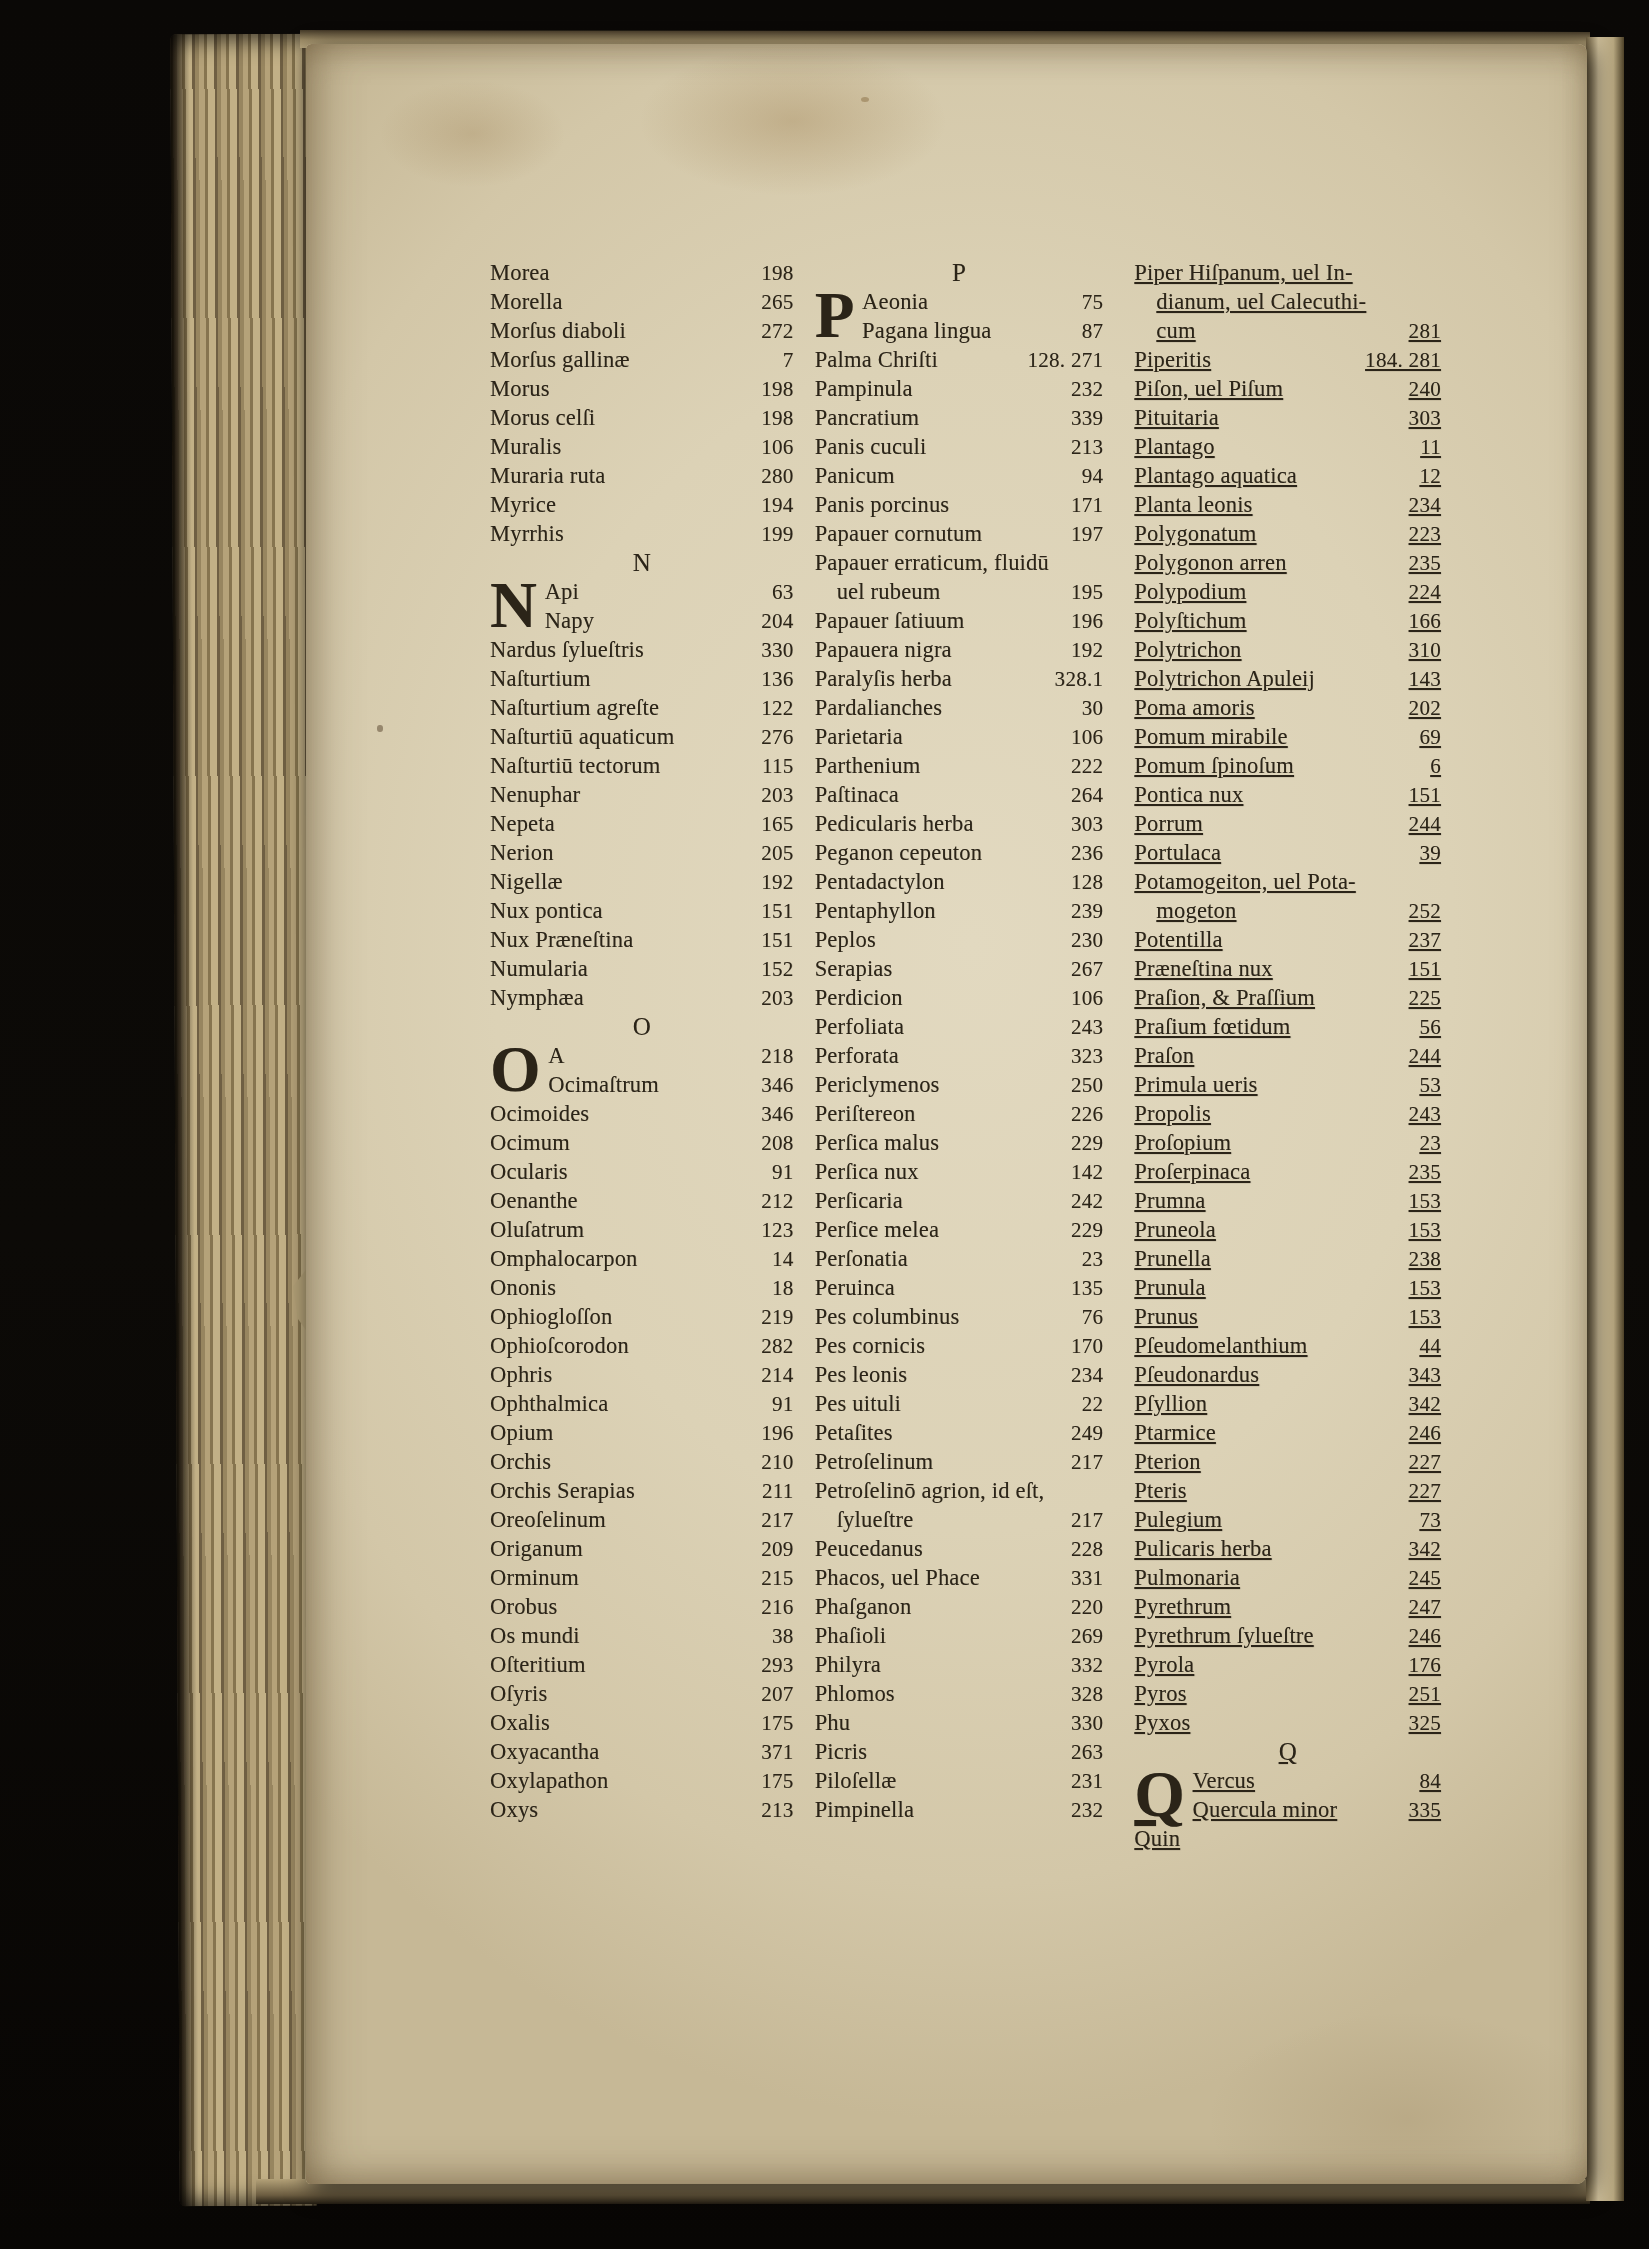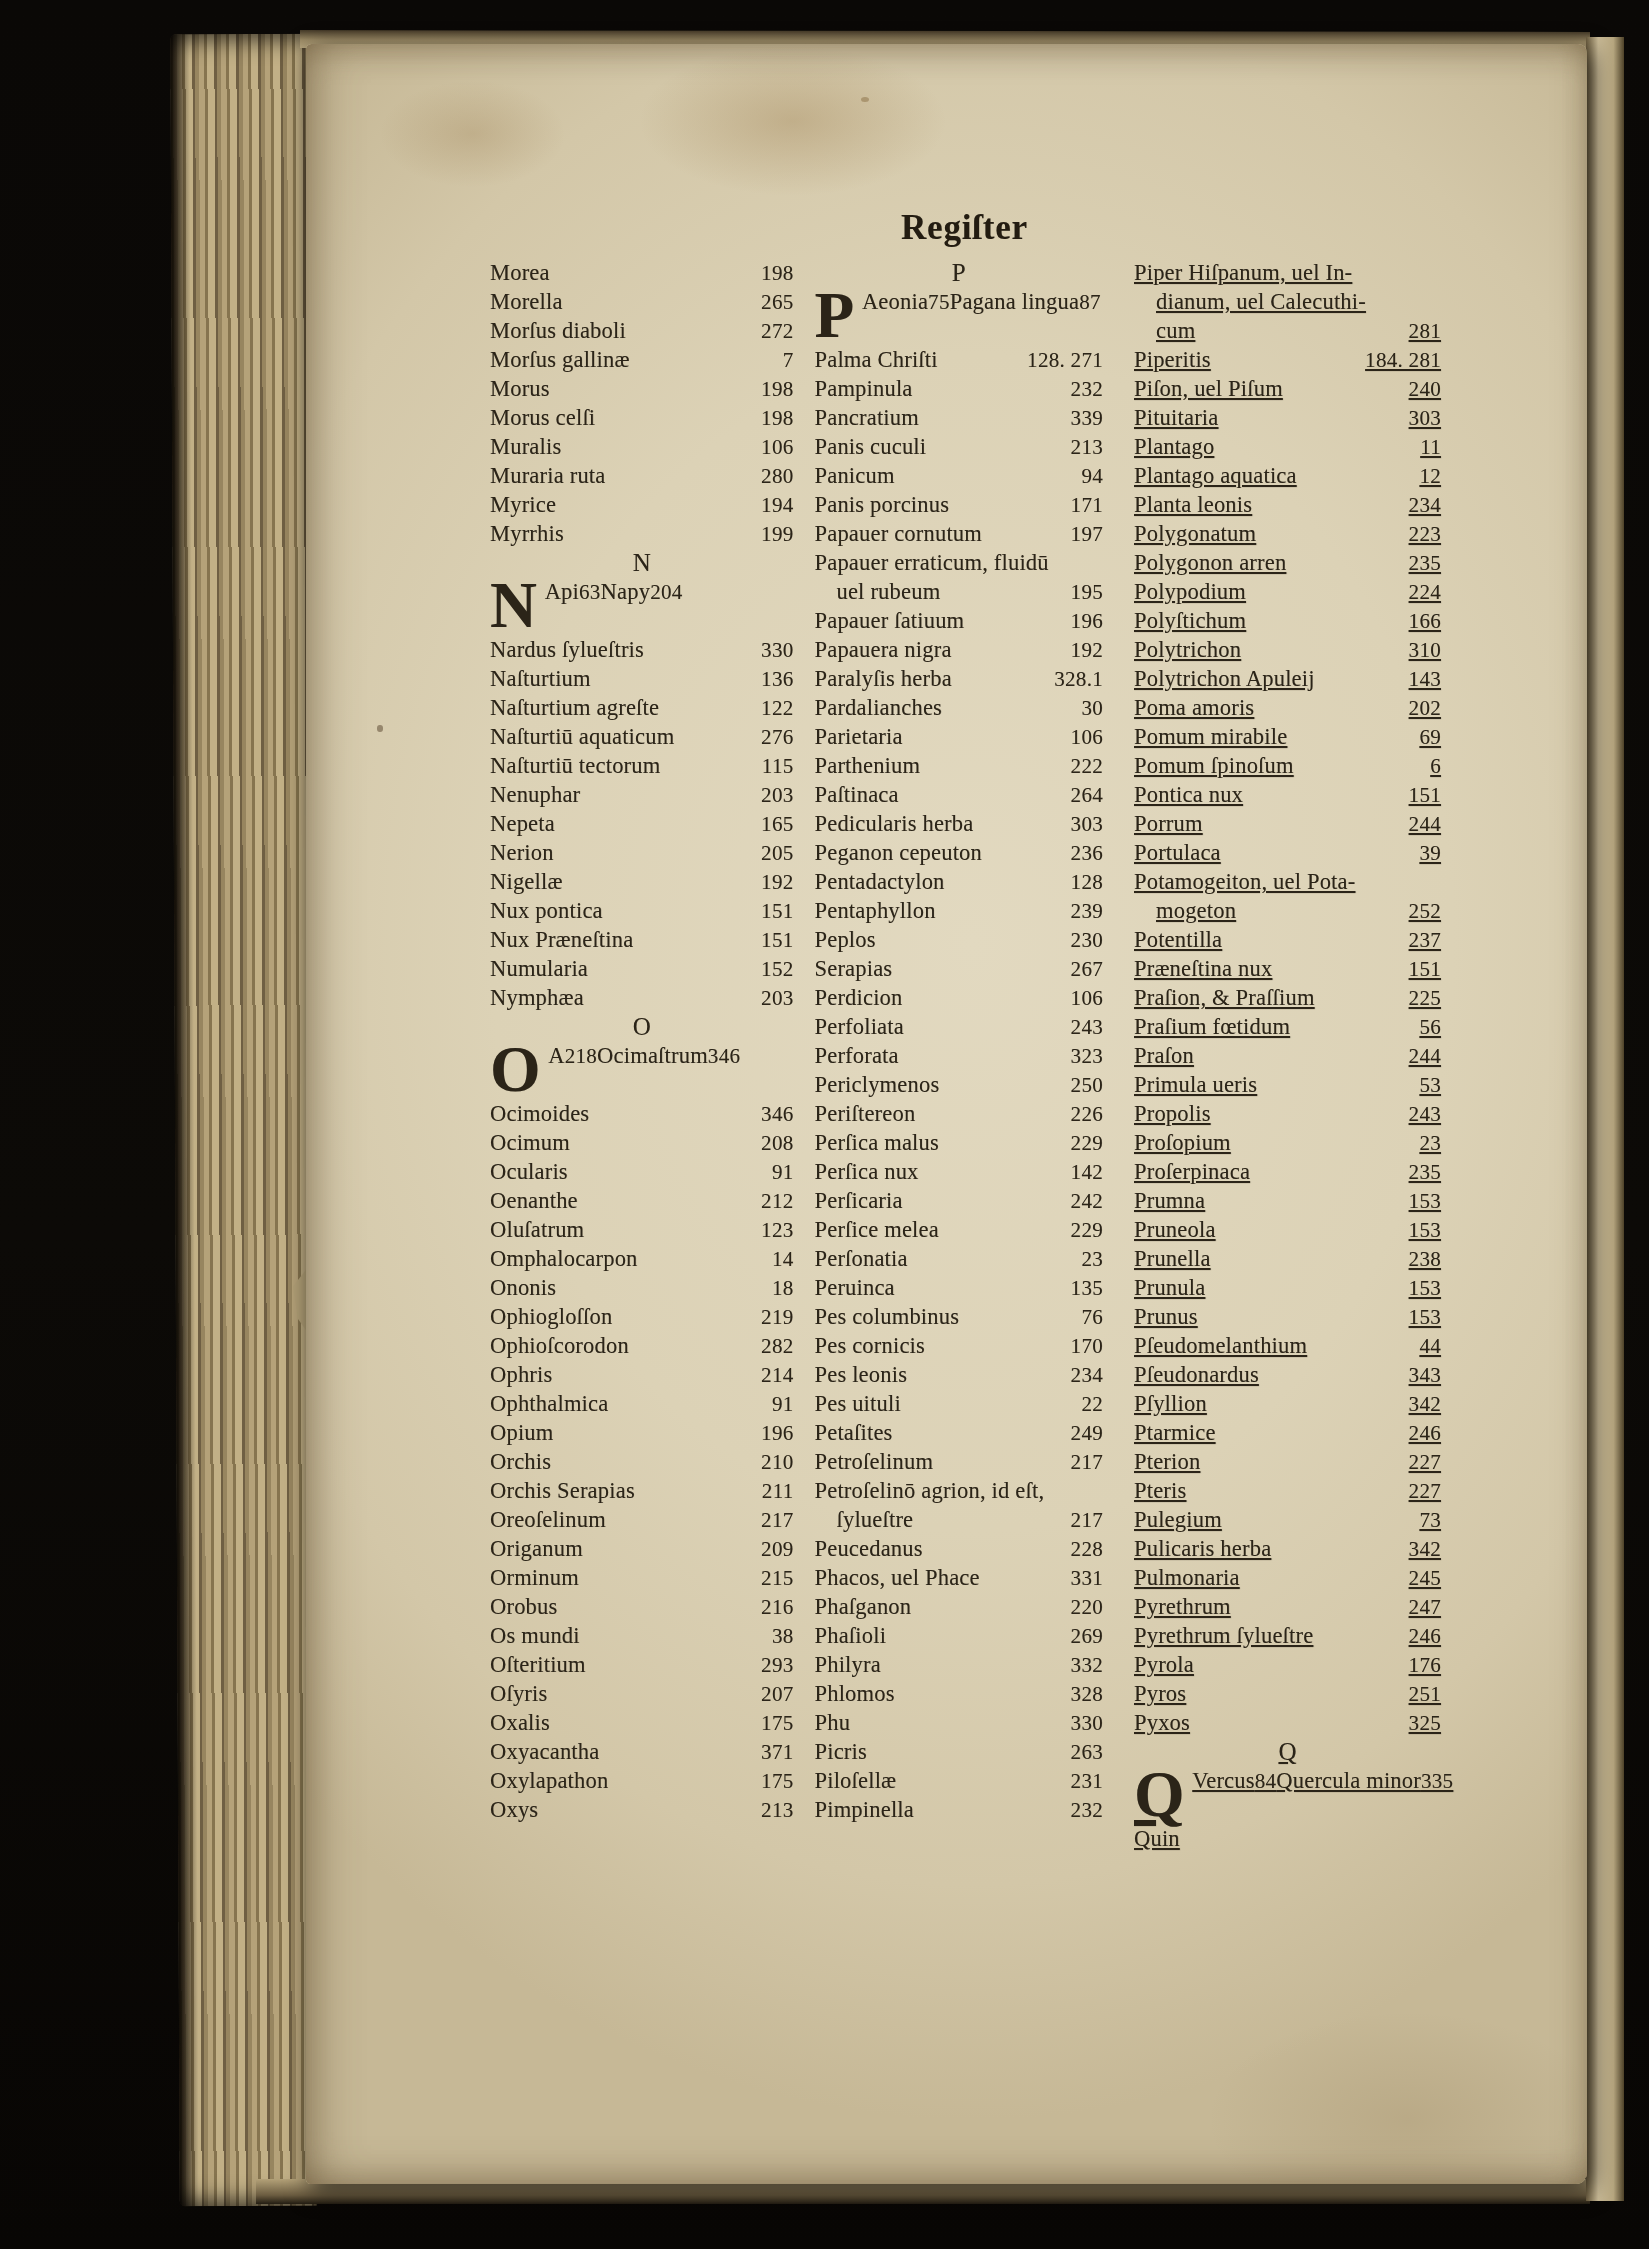--- a/index.html
+++ b/index.html
@@ -47,40 +47,39 @@
   .col-1{width:304px;margin-right:21px;}
   .col-2{width:289px;margin-right:31px;}
   .col-3{width:307px;text-decoration:underline;}
   .row{display:flex;justify-content:space-between;align-items:baseline;
     height:29px;line-height:29px;font-size:22.5px;white-space:nowrap;}
   .nm{letter-spacing:0.2px;}
   .pg{font-size:21px;letter-spacing:0.3px;}
   .row.section{justify-content:center;font-size:25px;}
   .row.dropcap{height:58px;align-items:flex-start;}
   .cap{font-size:65px;line-height:56px;margin-right:7.7px;font-weight:600;}
-  .caplines{flex:1;display:flex;}
+  .caplines{flex:1;display:flex;flex-direction:column;}
   .capline{display:flex;justify-content:space-between;align-items:baseline;height:29px;line-height:29px;}
   .row.cont .nm,.row.wrapi .nm{margin-left:22px;}
   .row.catchword{justify-content:flex-start;}
 </style>
 </head>
 <body>
 
 <div class="scan">
   <div class="edge-stack"></div>
   <div class="top-edge"></div>
   <div class="bottom-edge"></div>
   <div class="next-page"></div>
   <div class="deckle-notch"></div>
 
   <div class="page">
     <div class="fleck a"></div>
     <div class="fleck b"></div>
 
-    <div class="title">Regiſter</div>
 
     <div class="cols">
       <div class="col col-1">
           <div class="row entry">
             <span class="nm">Morea</span>
             <span class="pg">198</span>
           </div>
           <div class="row entry">
             <span class="nm">Morella</span>
             <span class="pg">265</span>

